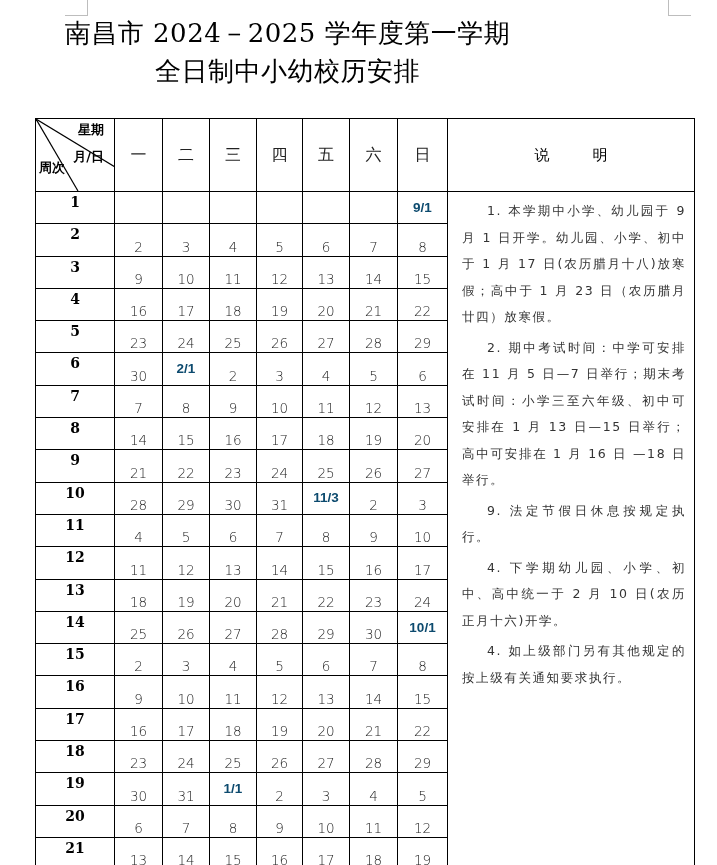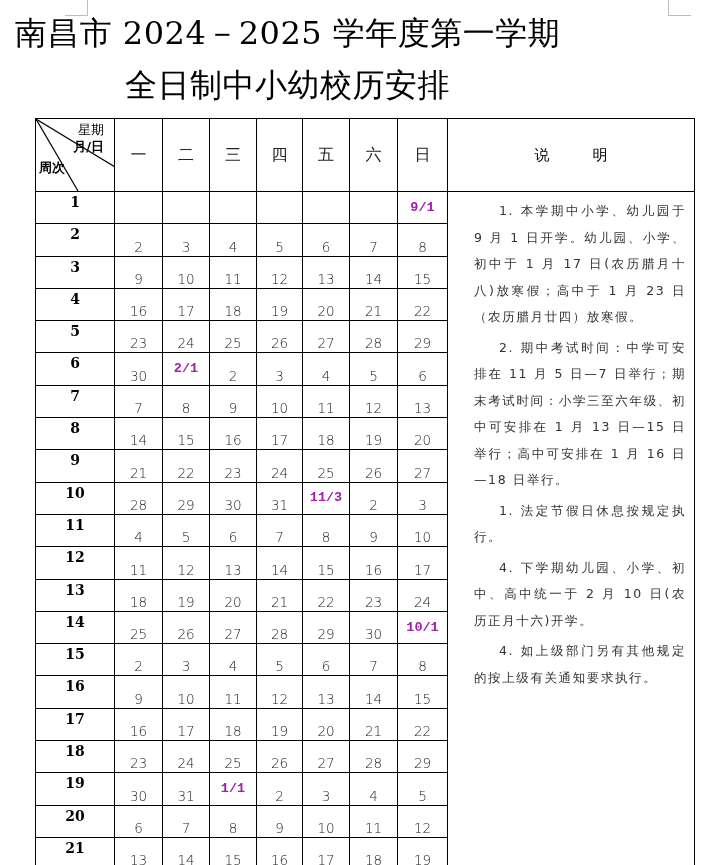--- a/index.html
+++ b/index.html
@@ -2,40 +2,40 @@
 <html><head>
 <meta charset="utf-8">
 <style>
   html, body { margin: 0; padding: 0; background: #ffffff; }
   body { width: 717px; height: 865px; position: relative; overflow: hidden;
          font-family: "DejaVu Serif", "Liberation Serif", serif; color: #000; }
   .corner { position: absolute; border-color: #bdbdbd; border-style: solid; width: 22px; height: 15px; }
   .corner.tl { left: 65px; top: 0; border-width: 0 1px 1px 0; }
   .corner.tr { left: 668px; top: 0; border-width: 0 0 1px 1px; }
   .title { position: absolute; left: 0; width: 575px; text-align: center;
-           font-family: "DejaVu Serif", "Liberation Serif", serif; font-size: 32px; line-height: 34px; letter-spacing: 0.5px; }
+           font-family: "DejaVu Serif", "Liberation Serif", serif; font-size: 26px; line-height: 34px; letter-spacing: 0.5px; }
   .title.l1 { top: 16px; }
-  .title.l2 { top: 68px; }
+  .title.l2 { top: 54px; }
   table.cal { position: absolute; left: 35px; top: 118px; border-collapse: collapse; table-layout: fixed; }
   table.cal td { border: 1.4px solid #000; padding: 0; text-align: center; vertical-align: middle; }
   .hdr td { height: 72px; }
   .diag { position: relative; width: 78px; }
   .diag svg { position: absolute; left: 0; top: 0; }
-  .diag .t1 { position: absolute; right: 10px; top: 2px; font-family: "DejaVu Sans", sans-serif; font-weight: normal; font-size: 13px; }
-  .diag .t2 { position: absolute; right: 10px; top: 19px; font-family: "DejaVu Sans", sans-serif; font-weight: bold; font-size: 13px; }
+  .diag .t1 { position: absolute; right: 10px; top: 2px; font-family: "DejaVu Sans", sans-serif; font-weight: bold; font-size: 13px; }
+  .diag .t2 { position: absolute; right: 10px; top: 29px; font-family: "DejaVu Sans", sans-serif; font-weight: bold; font-size: 13px; }
   .diag .t3 { position: absolute; left: 3px; top: 40px; font-family: "DejaVu Sans", sans-serif; font-weight: bold; font-size: 13px; text-align: center; }
   .dayh { font-family: "DejaVu Sans", sans-serif; font-size: 16px; font-weight: 300; color: #222; }
   .noteh { font-family: Liberation Mono, monospace; font-size: 15px; letter-spacing: 14px; padding-left: 14px !important; }
   .wk { font-weight: bold; font-size: 14px; vertical-align: top !important; padding-top: 2px !important; }
   tr.r td { height: 29.3px; }
   .d { font-family: "DejaVu Sans", sans-serif; font-size: 13.5px; font-weight: 300; color: #222; vertical-align: bottom !important; padding-bottom: 1px !important; }
-  .d.b { font-family: Liberation Mono, monospace; font-weight: bold; color: #a21caf; vertical-align: middle !important; }
+  .d.b { font-family: Liberation Sans, sans-serif; font-weight: bold; color: #0c4a6e; vertical-align: middle !important; }
   td.notes { vertical-align: top !important; text-align: left !important; padding: 6px 8px 0 10px !important;
              font-family: "DejaVu Sans", sans-serif; font-size: 12.5px; line-height: 26.5px; color: #333; letter-spacing: 1.6px; }
-  td.notes p { margin: 0 0 4px 16px; text-indent: 2em; text-align: justify; }
+  td.notes p { margin: 0 0 4px 4px; text-indent: 2em; text-align: justify; }
 </style>
 </head>
 <body>
 
 <div class="corner tl"></div>
 <div class="corner tr"></div>
 
 <div class="title l1">南昌市 2024－2025 学年度第一学期</div>
 <div class="title l2">全日制中小幼校历安排</div>
 
@@ -76,21 +76,21 @@
         <td class="d"></td>
         <td class="d"></td>
         <td class="d"></td>
         <td class="d"></td>
         <td class="d"></td>
         <td class="d"></td>
         <td class="d b">9/1</td>
         <td class="notes" rowspan="22">
           <p>1. 本学期中小学、幼儿园于 9 月 1 日开学。幼儿园、小学、初中于 1 月 17 日(农历腊月十八)放寒假；高中于 1 月 23 日（农历腊月廿四）放寒假。</p>
           <p>2. 期中考试时间：中学可安排在 11 月 5 日—7 日举行；期末考试时间：小学三至六年级、初中可安排在 1 月 13 日—15 日举行；高中可安排在 1 月 16 日 —18 日举行。</p>
-          <p>1. 法定节假日休息按规定执行。</p>
+          <p>9. 法定节假日休息按规定执行。</p>
           <p>4. 下学期幼儿园、小学、初中、高中统一于 2 月 10 日(农历正月十六)开学。</p>
           <p>4. 如上级部门另有其他规定的按上级有关通知要求执行。</p>
         </td>
       </tr>
       <tr class="r">
         <td class="wk">2</td>
         <td class="d">2</td>
         <td class="d">3</td>
         <td class="d">4</td>
         <td class="d">5</td>

